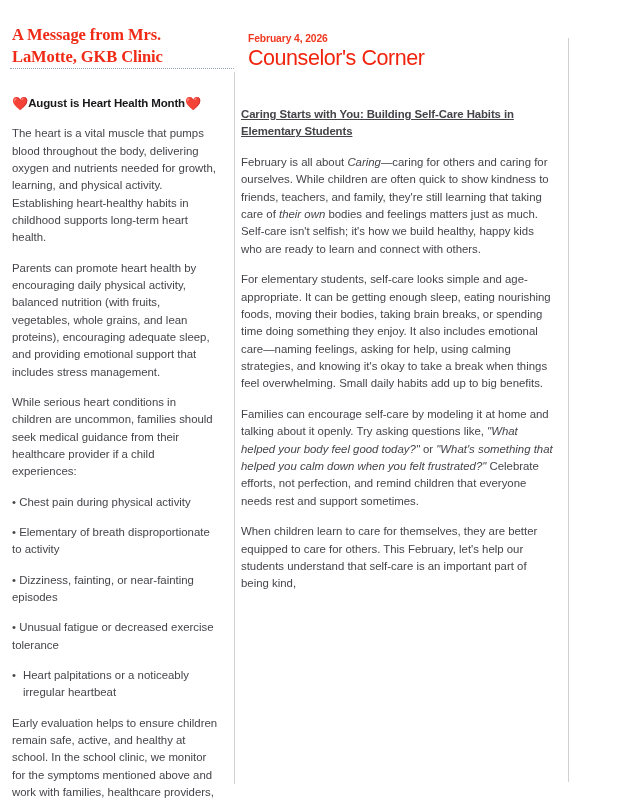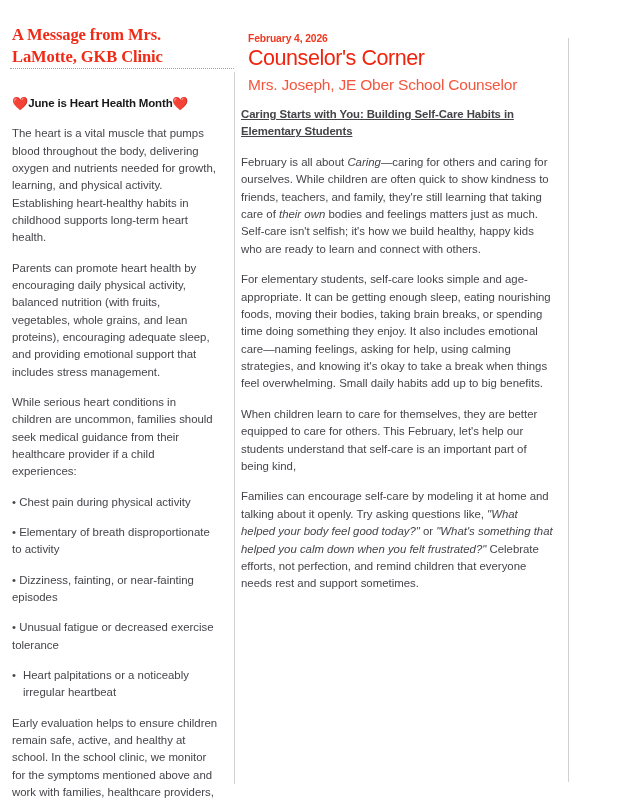--- a/index.html
+++ b/index.html
@@ -177,21 +177,21 @@
   <div class="rule-v-center"></div>
   <div class="rule-v-right"></div>
   <div class="rule-dotted"></div>
 
   <div class="col-left">
 
     <h1 class="clinic-title">A Message from Mrs. LaMotte, GKB Clinic</h1>
 
     <div style="height:28px"></div>
 
-    <p class="heart-banner"><span class="emoji-heart-red">❤️</span><span>June is Heart Health Month</span><span class="emoji-heart-red">❤️</span></p>
+    <p class="heart-banner"><span class="emoji-heart-red">❤️</span><span>August is Heart Health Month</span><span class="emoji-heart-red">❤️</span></p>
 
     <div style="height:13px"></div>
 
     <div class="lc-body">
       <p>The heart is a vital muscle that pumps blood throughout the body, delivering oxygen and nutrients needed for growth, learning, and physical activity. Establishing heart-healthy habits in childhood supports long-term heart health.</p>
       <p>Parents can promote heart health by encouraging daily physical activity, balanced nutrition (with fruits, vegetables, whole grains, and lean proteins), encouraging adequate sleep, and providing emotional support that includes stress management.</p>
       <p>While serious heart conditions in children are uncommon, families should seek medical guidance from their healthcare provider if a child experiences:</p>
 
       <p class="bullet">• Chest pain during physical activity</p>
       <p class="bullet">• Elementary of breath disproportionate to activity</p>
@@ -202,30 +202,29 @@
 
       <p>Early evaluation helps to ensure children remain safe, active, and healthy at school. In the school clinic, we monitor for the symptoms mentioned above and work with families, healthcare providers, and staff to ensure safe participation in school activities and appropriate follow-up when concerns arise.</p>
 
     </div>
   </div>
 
   <div class="date-line">February 4, 2026</div>
 
   <h1 class="corner-title">Counselor's Corner</h1>
 
-  <h2 class="corner-sub">Mrs. Joseph, JE Ober School Counselor</h2>
 
   <div class="rc-body">
 
     <p class="rc-heading">Caring Starts with You: Building Self-Care Habits in Elementary Students</p>
 
     <p class="first-after-heading"><span>February is all about </span><em>Caring</em><span>—caring for others and caring for ourselves. While children are often quick to show kindness to friends, teachers, and family, they're still learning that taking care of </span><em>their own</em><span> bodies and feelings matters just as much. Self-care isn't selfish; it's how we build healthy, happy kids who are ready to learn and connect with others.</span></p>
 
     <p>For elementary students, self-care looks simple and age-appropriate. It can be getting enough sleep, eating nourishing foods, moving their bodies, taking brain breaks, or spending time doing something they enjoy. It also includes emotional care—naming feelings, asking for help, using calming strategies, and knowing it's okay to take a break when things feel overwhelming. Small daily habits add up to big benefits.</p>
 
+    <p><span>Families can encourage self-care by modeling it at home and talking about it openly. Try asking questions like, </span><em>"What helped your body feel good today?"</em><span> or </span><em>"What's something that helped you calm down when you felt frustrated?"</em><span> Celebrate efforts, not perfection, and remind children that everyone needs rest and support sometimes.</span></p>
+
     <p>When children learn to care for themselves, they are better equipped to care for others. This February, let's help our students understand that self-care is an important part of being kind,</p>
 
-    <p><span>Families can encourage self-care by modeling it at home and talking about it openly. Try asking questions like, </span><em>"What helped your body feel good today?"</em><span> or </span><em>"What's something that helped you calm down when you felt frustrated?"</em><span> Celebrate efforts, not perfection, and remind children that everyone needs rest and support sometimes.</span></p>
-
 
   </div>
 
 </div>
 
 </body></html>

